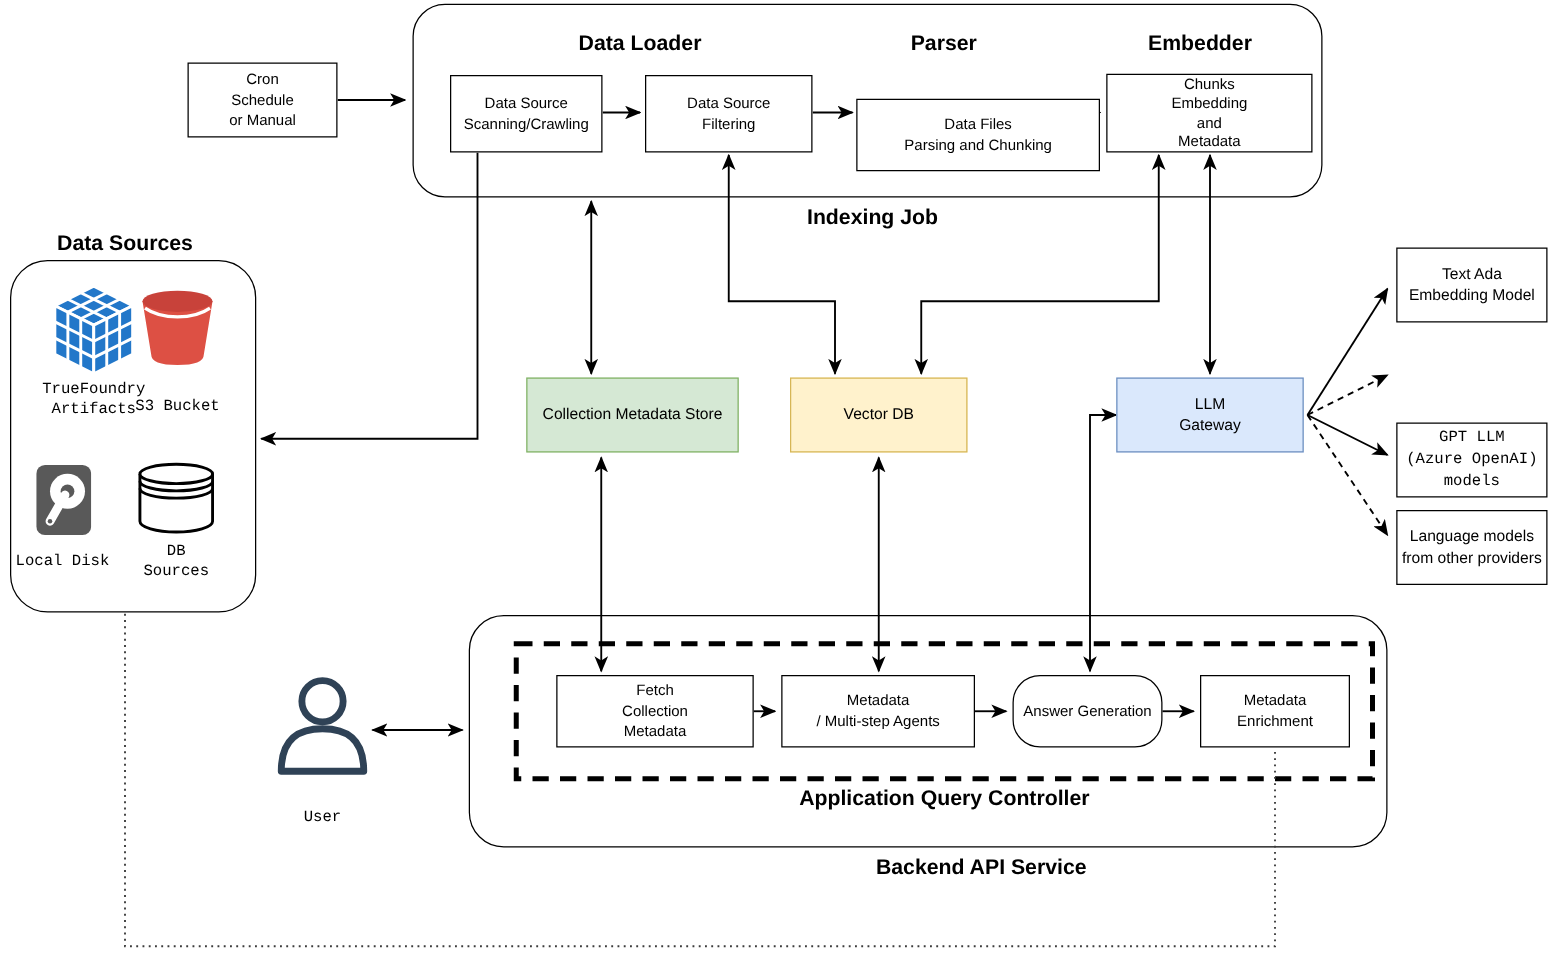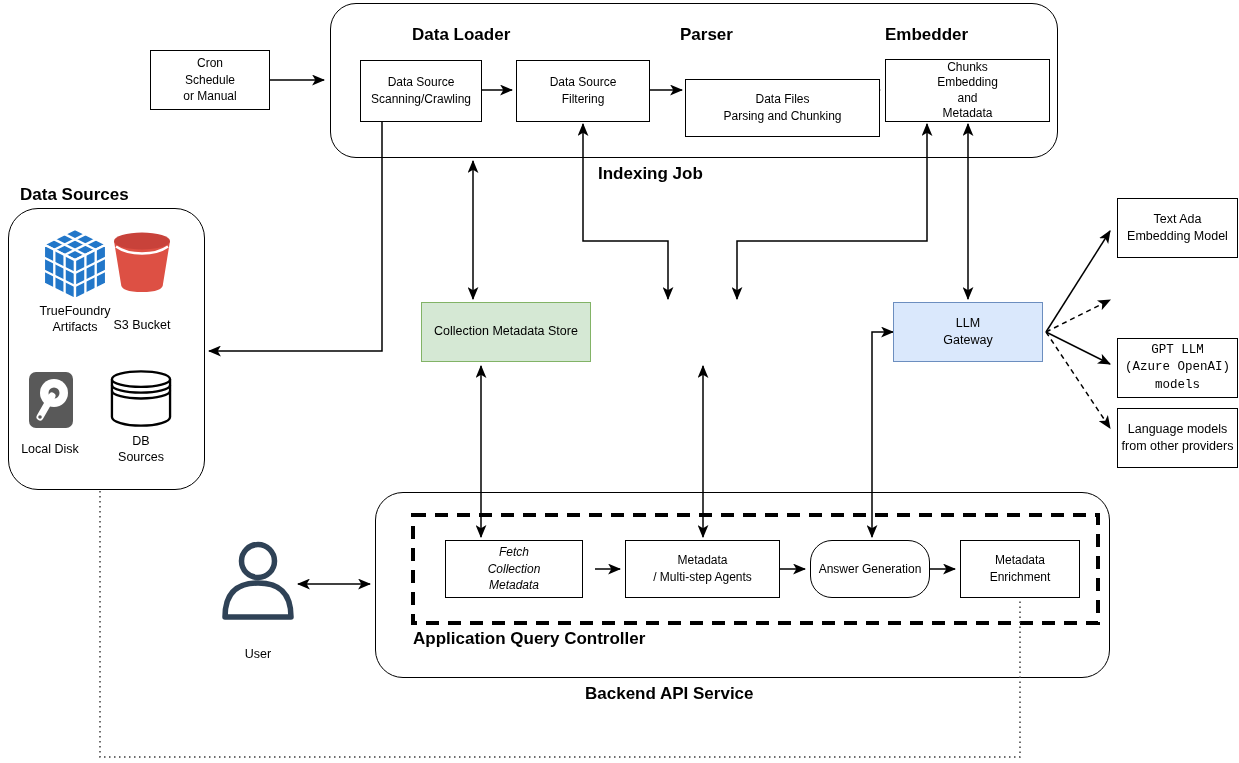--- a/index.html
+++ b/index.html
@@ -3,22 +3,22 @@
 <meta charset="utf-8">
 <style>
   html,body{margin:0;padding:0;background:#fff;}
   #canvas{position:relative;width:1239px;height:763px;background:#fff;overflow:hidden;
           font-family:"Liberation Sans",sans-serif;color:#000;}
   .container{position:absolute;background:#fff;border:1.6px solid #000;box-sizing:border-box;}
   .node{position:absolute;display:flex;align-items:center;justify-content:center;text-align:center;
         white-space:pre-line;background:#fff;border:1.5px solid #000;font-size:12px;line-height:1.4;
         box-sizing:border-box;padding:2px;}
   .node.tight{line-height:1.26;}
-  .hdr{position:absolute;font-weight:bold;font-size:17px;white-space:pre-line;}
-  .cap{position:absolute;font-size:12.5px;text-align:center;white-space:pre-line;line-height:1.3;}
+  .hdr{position:absolute;font-weight:bold;font-size:17px;text-align:center;white-space:pre-line;}
+  .cap{position:absolute;font-size:12.5px;text-align:center;white-space:pre-line;line-height:1.3;font-family:Liberation Mono, monospace;}
   .icon{position:absolute;}
   svg.wires{position:absolute;left:0;top:0;pointer-events:none;}
 </style>
 </head>
 <body>
 
 <div id="canvas">
 
   <div class="container" style="left:330px;top:3px;width:728px;height:155px;border-radius:26px;"></div>
   <div class="container" style="left:8px;top:208px;width:197px;height:282px;border-radius:30px;"></div>
@@ -77,32 +77,33 @@
   <div class="node" style="left:516px;top:60px;width:134px;height:62px;">Data Source
 Filtering</div>
   <div class="node" style="left:685px;top:79px;width:195px;height:58px;">Data Files
 Parsing and Chunking</div>
   <div class="node tight" style="left:885px;top:59px;width:165px;height:63px;">Chunks
 Embedding
 and
 Metadata</div>
 
   <div class="node" style="left: 421px; top: 302px; width: 170px; height: 60px; font-size: 12.5px; background-color: rgb(213, 232, 212); border-color: rgb(130, 179, 102);">Collection Metadata Store</div>
+  <div class="node" style="left: 632px; top: 302px; width: 142px; height: 60px; font-size: 12.5px; background-color: rgb(255, 242, 204); border-color: rgb(214, 182, 86);">Vector DB</div>
   <div class="node" style="left: 893px; top: 302px; width: 150px; height: 60px; font-size: 12.5px; background-color: rgb(218, 232, 252); border-color: rgb(108, 142, 191);">LLM
 Gateway</div>
 
   <div class="node" style="left:1117px;top:198px;width:121px;height:60px;font-size:12.5px;">Text Ada
 Embedding Model</div>
   <div class="node" style="left:1117px;top:338px;width:121px;height:60px;font-size:12.5px;font-family:Liberation Mono, monospace;">GPT LLM
 (Azure OpenAI)
 models</div>
   <div class="node" style="left:1117px;top:408px;width:121px;height:60px;font-size:12.5px;">Language models
 from other providers</div>
 
-  <div class="node" style="left:445px;top:540px;width:138px;height:58px;font-style:italic;">Fetch
+  <div class="node" style="left:445px;top:540px;width:158px;height:58px;">Fetch
 Collection
 Metadata</div>
   <div class="node" style="left:625px;top:540px;width:155px;height:58px;">Metadata
 / Multi-step Agents</div>
   <div class="node" style="left:810px;top:540px;width:120px;height:58px;border-radius:22px;">Answer Generation</div>
   <div class="node" style="left:960px;top:540px;width:120px;height:58px;">Metadata
 Enrichment</div>
 
   <div class="icon" style="left:40px;top:227px;">
     <svg width="70" height="74" viewBox="0 0 72 76">

